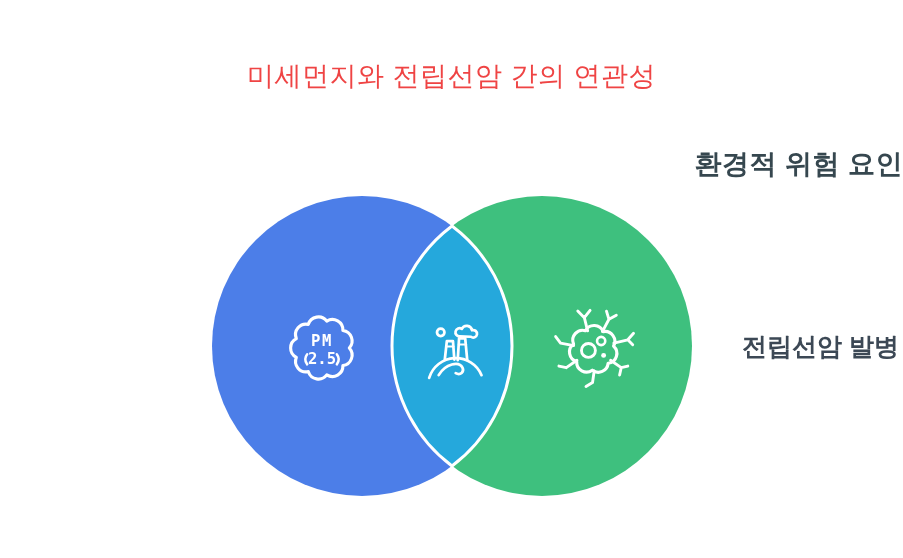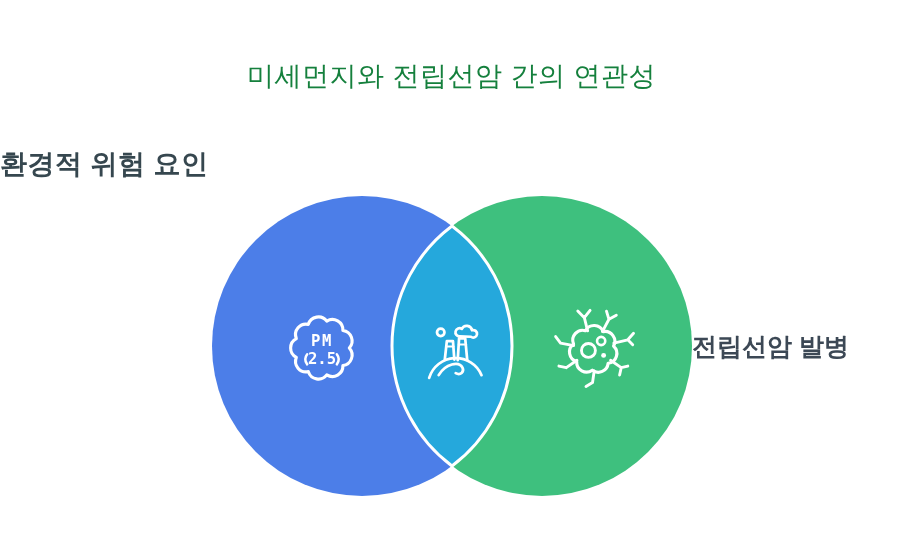--- a/index.html
+++ b/index.html
@@ -11,45 +11,45 @@
     overflow: hidden;
     font-family: "Liberation Sans", "DejaVu Sans", sans-serif;
   }
   .page-title {
     position: absolute;
     left: 0; right: 0;
     top: 58px;
     text-align: center;
     font-size: 27px;
     font-weight: 500;
-    color: #15803d;
+    color: #ef4444;
     letter-spacing: 0.5px;
   }
   .intersection-title {
     position: absolute;
     left: 0; right: 0;
     top: 146px;
-    text-align: left;
+    text-align: right;
     font-size: 27px;
     font-weight: 600;
     color: #36474f;
     letter-spacing: 0.5px;
   }
   .venn-svg { position: absolute; left: 0; top: 0; }
   .side-label {
     position: absolute;
     top: 330px;
     font-size: 25px;
     font-weight: 600;
     color: #3c4855;
     line-height: 32px;
     white-space: nowrap;
   }
   .side-label.left  { left: 16px; width: 190px; text-align: right; }
-  .side-label.right { left: 692px; text-align: center; }
+  .side-label.right { left: 742px; text-align: center; }
   .icon-stroke { fill: none; stroke: #ffffff; stroke-linecap: round; stroke-linejoin: round; }
   .icon-text {
     fill: #ffffff;
     font-family: "DejaVu Sans Mono", "Liberation Mono", monospace;
     font-weight: bold;
     text-anchor: middle;
   }
 </style>
 </head>
 <body>

